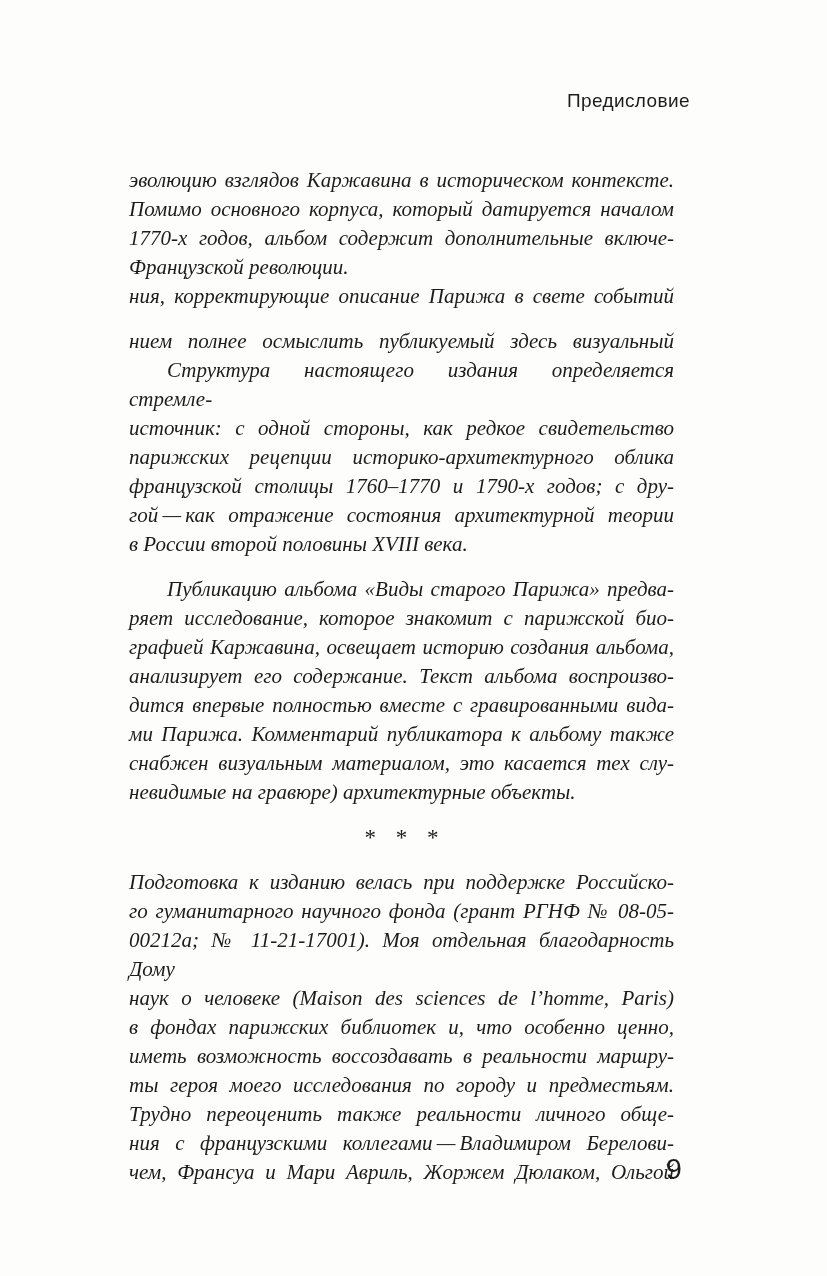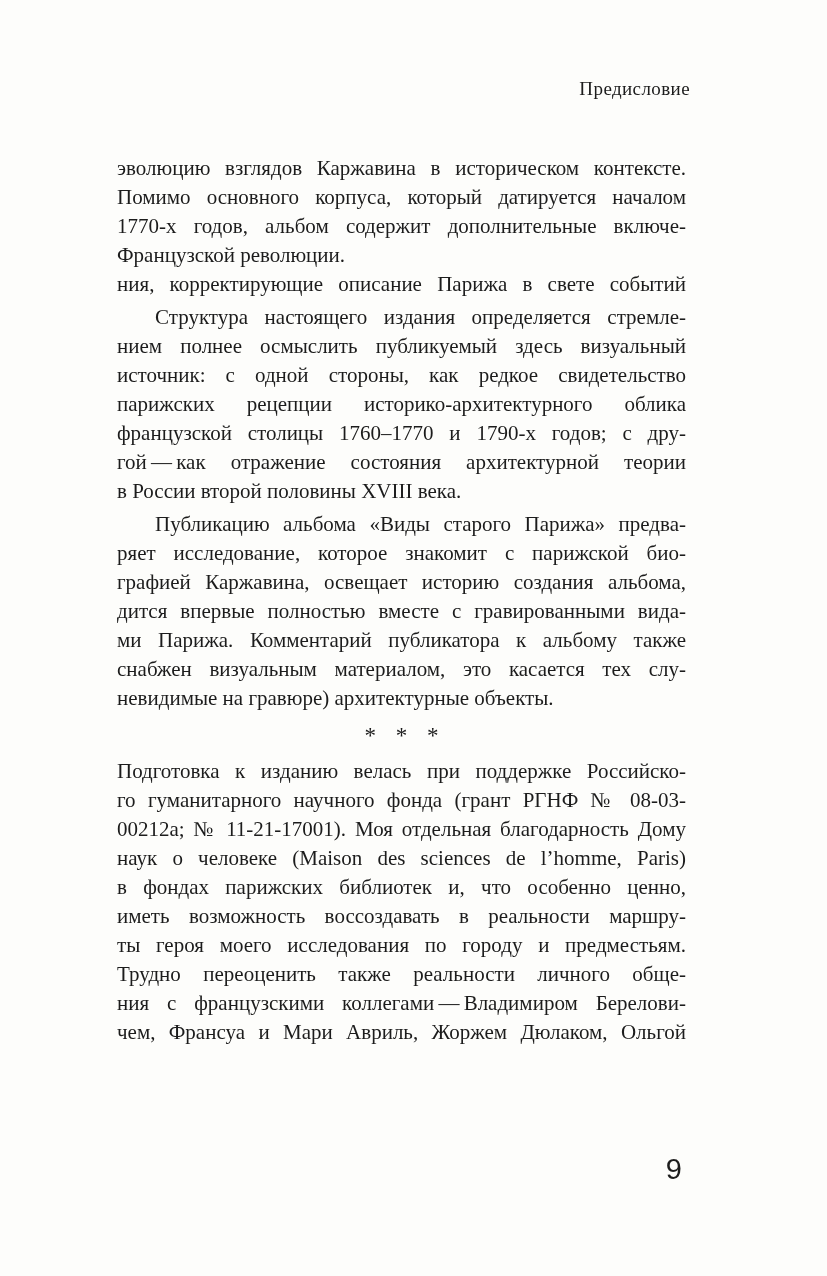--- a/index.html
+++ b/index.html
@@ -7,34 +7,34 @@
     position: relative;
     width: 827px;
     height: 1276px;
     background: #fdfdfb;
     color: #1c1c1c;
     font-family: "Liberation Serif", serif;
     overflow: hidden;
   }
   .running-header {
     position: absolute;
-    top: 78px;
+    top: 90px;
     right: 137px;
-    font-family: Liberation Serif, serif;
+    font-family: Liberation Sans, sans-serif;
     font-size: 19px;
     letter-spacing: 0.4px;
     color: #1d1d1d;
   }
   .text-column {
     position: absolute;
     left: 113px;
     top: 150px;
     width: 577px;
   }
-  .paragraph { margin: 4px; }
+  .paragraph { margin: 16px; font-style: italic; }
   .line {
     font-size: 21px;
     line-height: 29px;
     text-align: justify;
     text-align-last: justify;
   }
   .line.lastline { text-align-last: left; }
   .line.indent { text-indent: 38px; }
   .separator {
     height: 29px;
@@ -63,41 +63,42 @@
 
   <main class="text-column">
       <div class="paragraph">
         <div class="line">эволюцию взглядов Каржавина в историческом контексте.</div>
         <div class="line">Помимо основного корпуса, который датируется началом</div>
         <div class="line">1770-х годов, альбом содержит дополнительные включе-</div>
         <div class="line lastline">Французской революции.</div>
         <div class="line">ния, корректирующие описание Парижа в свете событий</div>
       </div>
       <div class="paragraph">
+        <div class="line">нием полнее осмыслить публикуемый здесь визуальный</div>
         <div class="line indent">Структура настоящего издания определяется стремле-</div>
-        <div class="line">нием полнее осмыслить публикуемый здесь визуальный</div>
         <div class="line">источник: с одной стороны, как редкое свидетельство</div>
         <div class="line">парижских рецепции историко-архитектурного облика</div>
         <div class="line">французской столицы 1760–1770 и 1790-х годов; с дру-</div>
         <div class="line">гой — как отражение состояния архитектурной теории</div>
         <div class="line lastline">в России второй половины XVIII века.</div>
       </div>
       <div class="paragraph">
         <div class="line indent">Публикацию альбома «Виды старого Парижа» предва-</div>
         <div class="line">ряет исследование, которое знакомит с парижской био-</div>
         <div class="line">графией Каржавина, освещает историю создания альбома,</div>
+        <div class="line">анализирует его содержание. Текст альбома воспроизво-</div>
         <div class="line">дится впервые полностью вместе с гравированными вида-</div>
         <div class="line">ми Парижа. Комментарий публикатора к альбому также</div>
         <div class="line">снабжен визуальным материалом, это касается тех слу-</div>
         <div class="line lastline">невидимые на гравюре) архитектурные объекты.</div>
       </div>
       <div class="separator">* * *</div>
       <div class="paragraph">
         <div class="line">Подготовка к изданию велась при поддержке Российско-</div>
-        <div class="line">го гуманитарного научного фонда (грант РГНФ № 08-03-</div>
+        <div class="line">го гуманитарного научного фонда (грант РГНФ № 08-05-</div>
         <div class="line">00212а; № 11-21-17001). Моя отдельная благодарность Дому</div>
         <div class="line">наук о человеке (Maison des sciences de l’homme, Paris)</div>
         <div class="line">в фондах парижских библиотек и, что особенно ценно,</div>
         <div class="line">иметь возможность воссоздавать в реальности маршру-</div>
         <div class="line">ты героя моего исследования по городу и предместьям.</div>
         <div class="line">Трудно переоценить также реальности личного обще-</div>
         <div class="line">ния с французскими коллегами — Владимиром Берелови-</div>
         <div class="line">чем, Франсуа и Мари Авриль, Жоржем Дюлаком, Ольгой</div>
       </div>
     </main>

